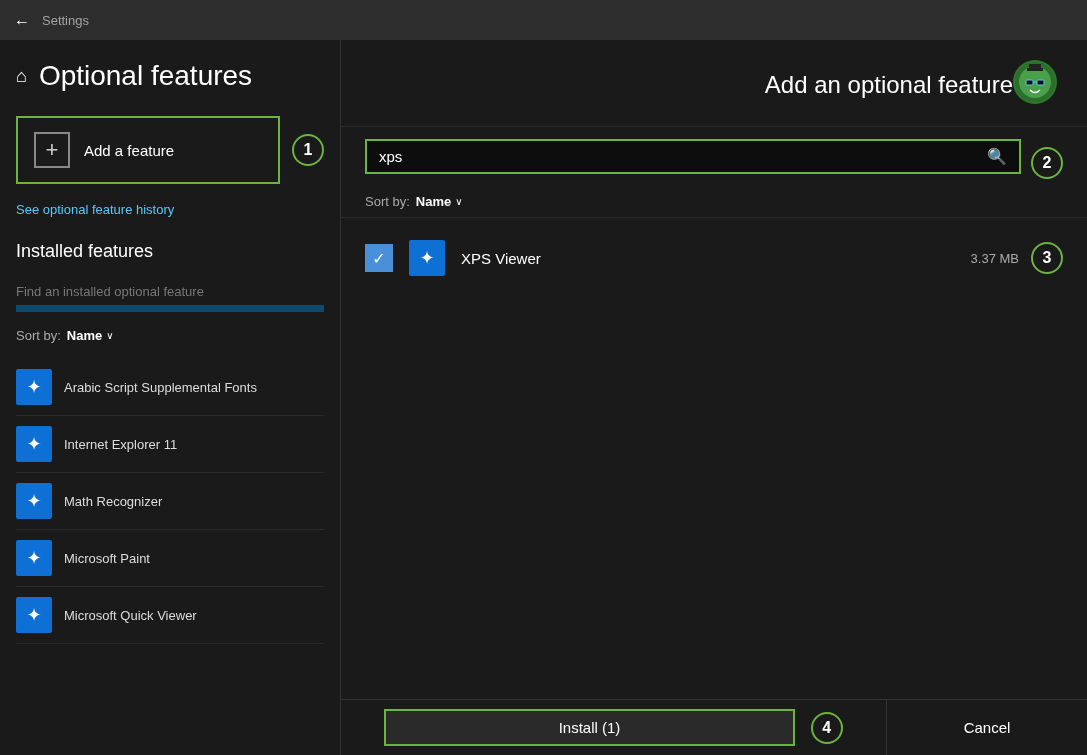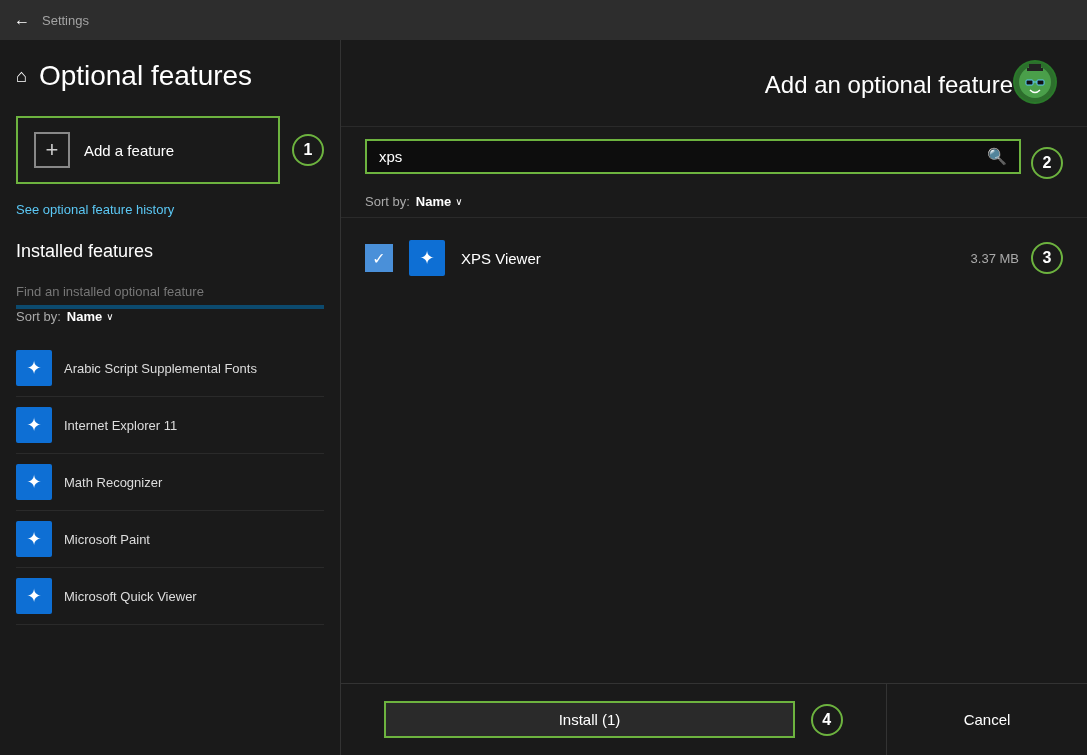--- a/index.html
+++ b/index.html
@@ -130,24 +130,25 @@
       font-size: 18px;
       font-weight: 400;
       margin-bottom: 16px;
       color: #fff;
     }
 
     .search-installed {
       width: 100%;
       background: transparent;
       border: none;
-      border-bottom: 4px solid #0c4a6e;
+      border-bottom: 7px solid #0c4a6e;
       color: #fff;
       padding: 6px 0;
       font-size: 13px;
+      margin-bottom: 16px;
       outline: none;
     }
     .search-installed::placeholder { color: #777; }
 
     .sort-row {
       display: flex;
       align-items: center;
       gap: 6px;
       margin-bottom: 16px;
       font-size: 13px;
@@ -309,21 +310,21 @@
     .right-feature-size {
       font-size: 13px;
       color: #aaa;
     }
 
     
     .bottom-bar {
       display: flex;
       align-items: center;
       border-top: 1px solid #333;
-      height: 72px;
+      height: 56px;
       flex-shrink: 0;
     }
     .install-btn-wrapper {
       flex: 1;
       display: flex;
       align-items: center;
       justify-content: center;
       border-right: 1px solid #333;
       height: 100%;
       padding: 0 16px;

